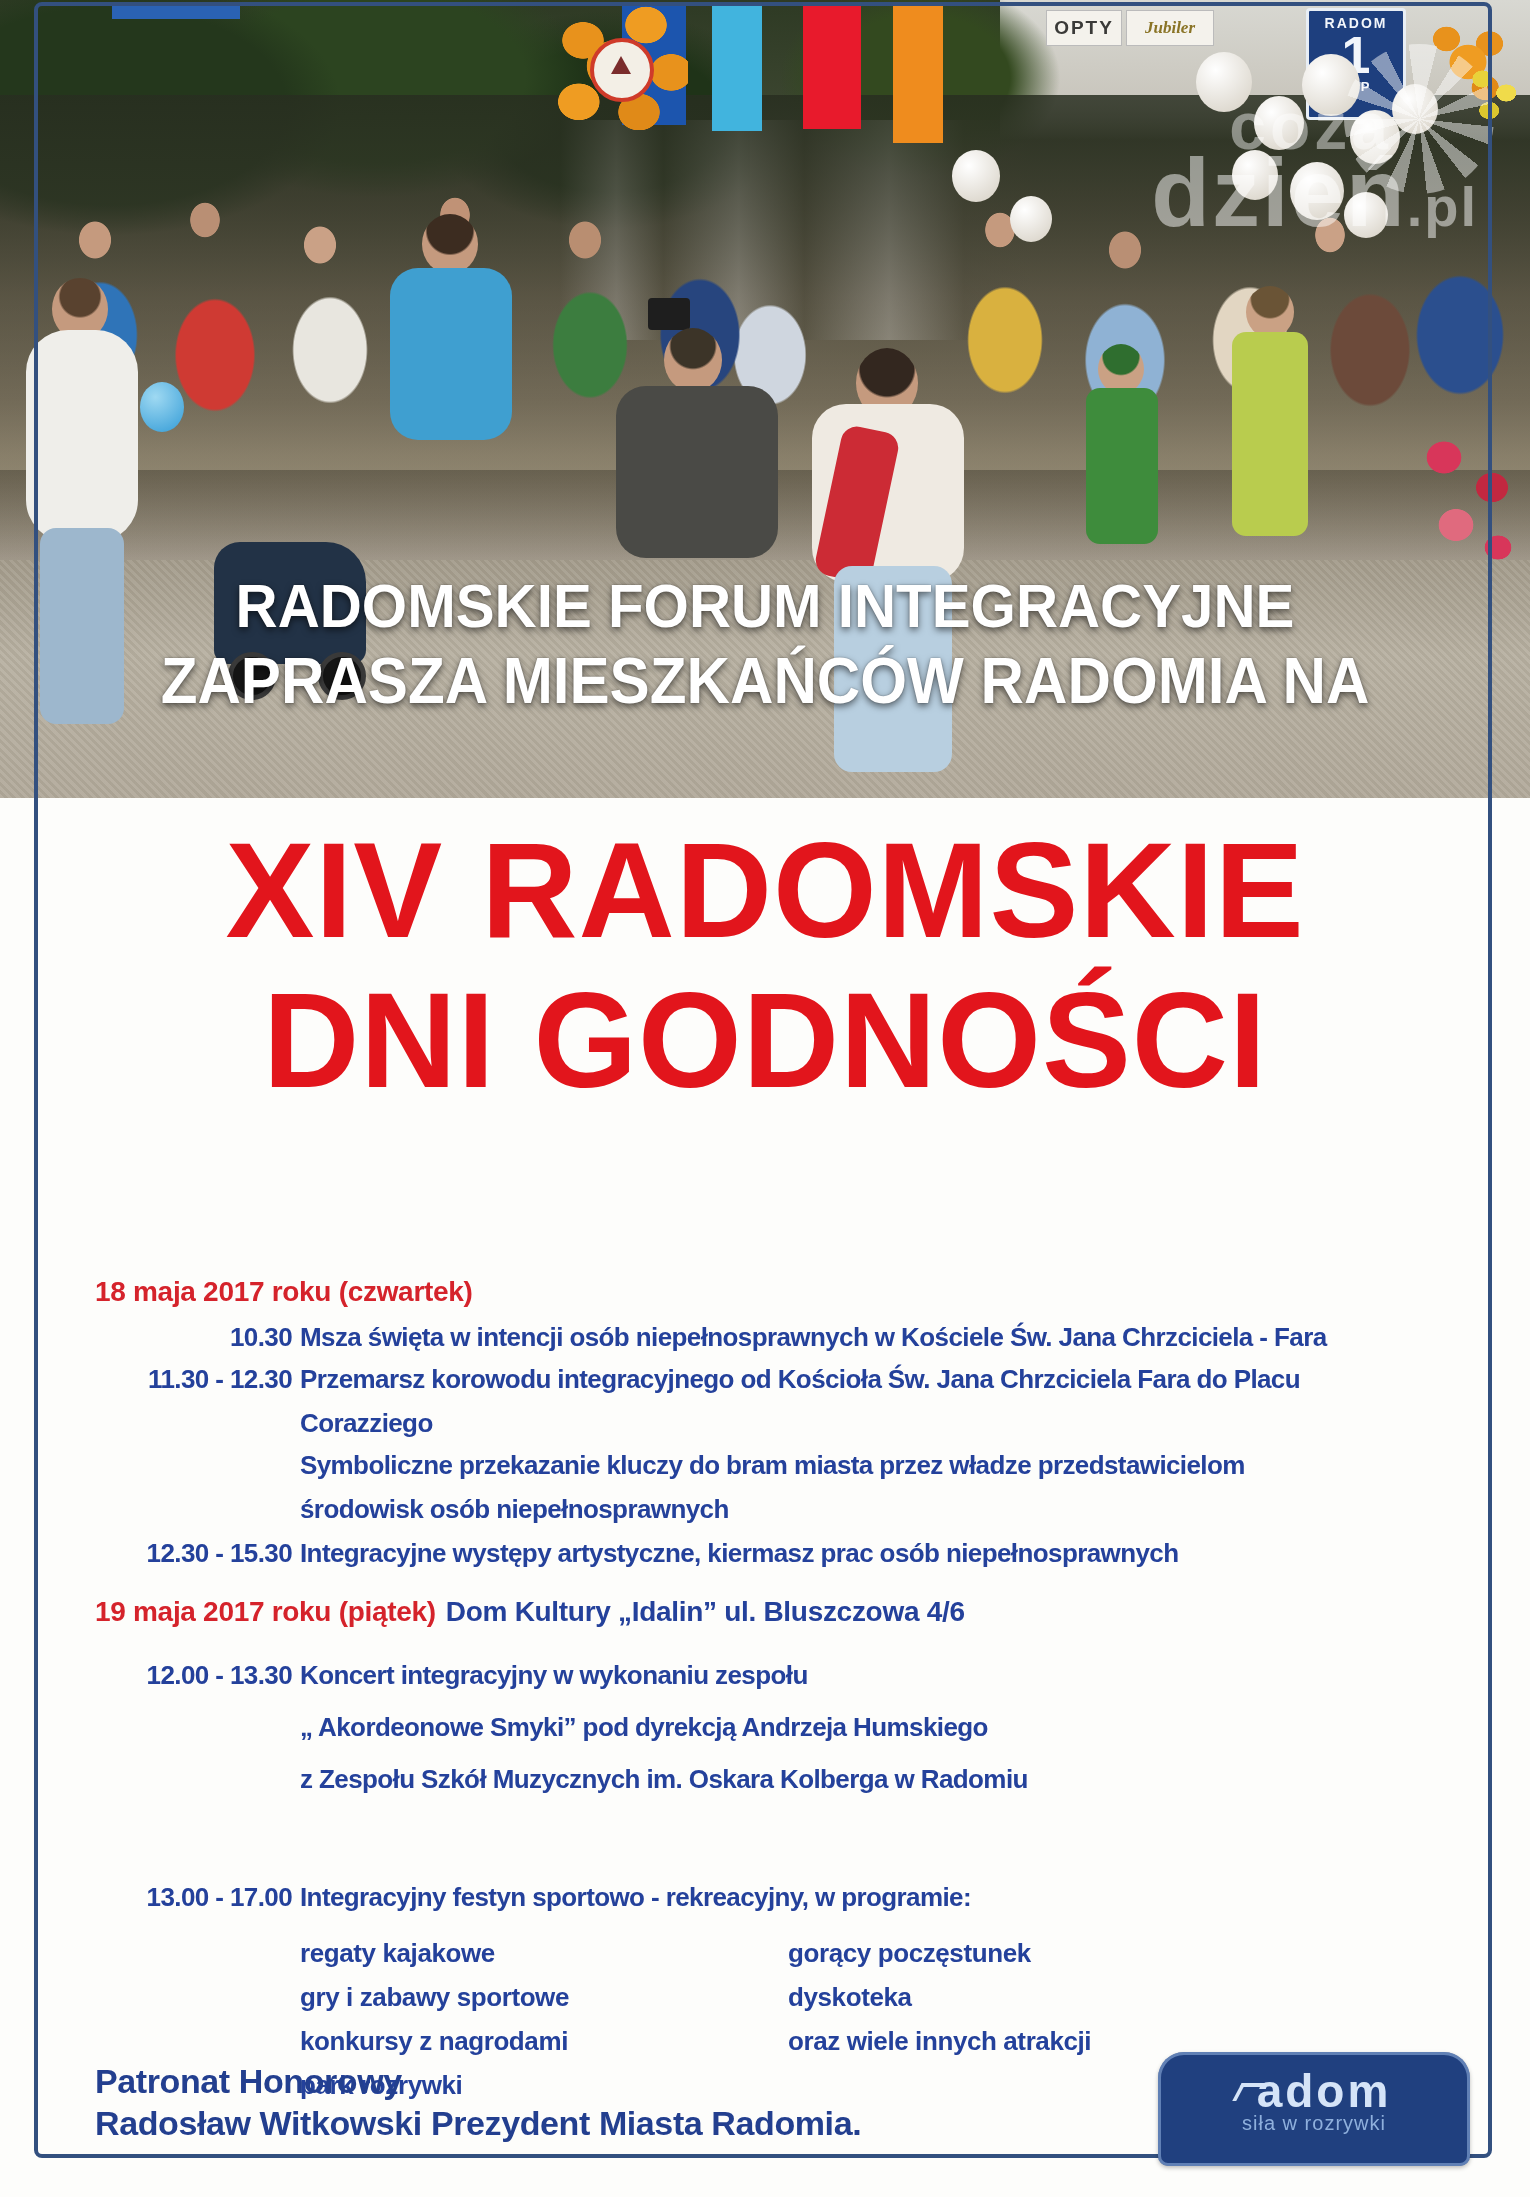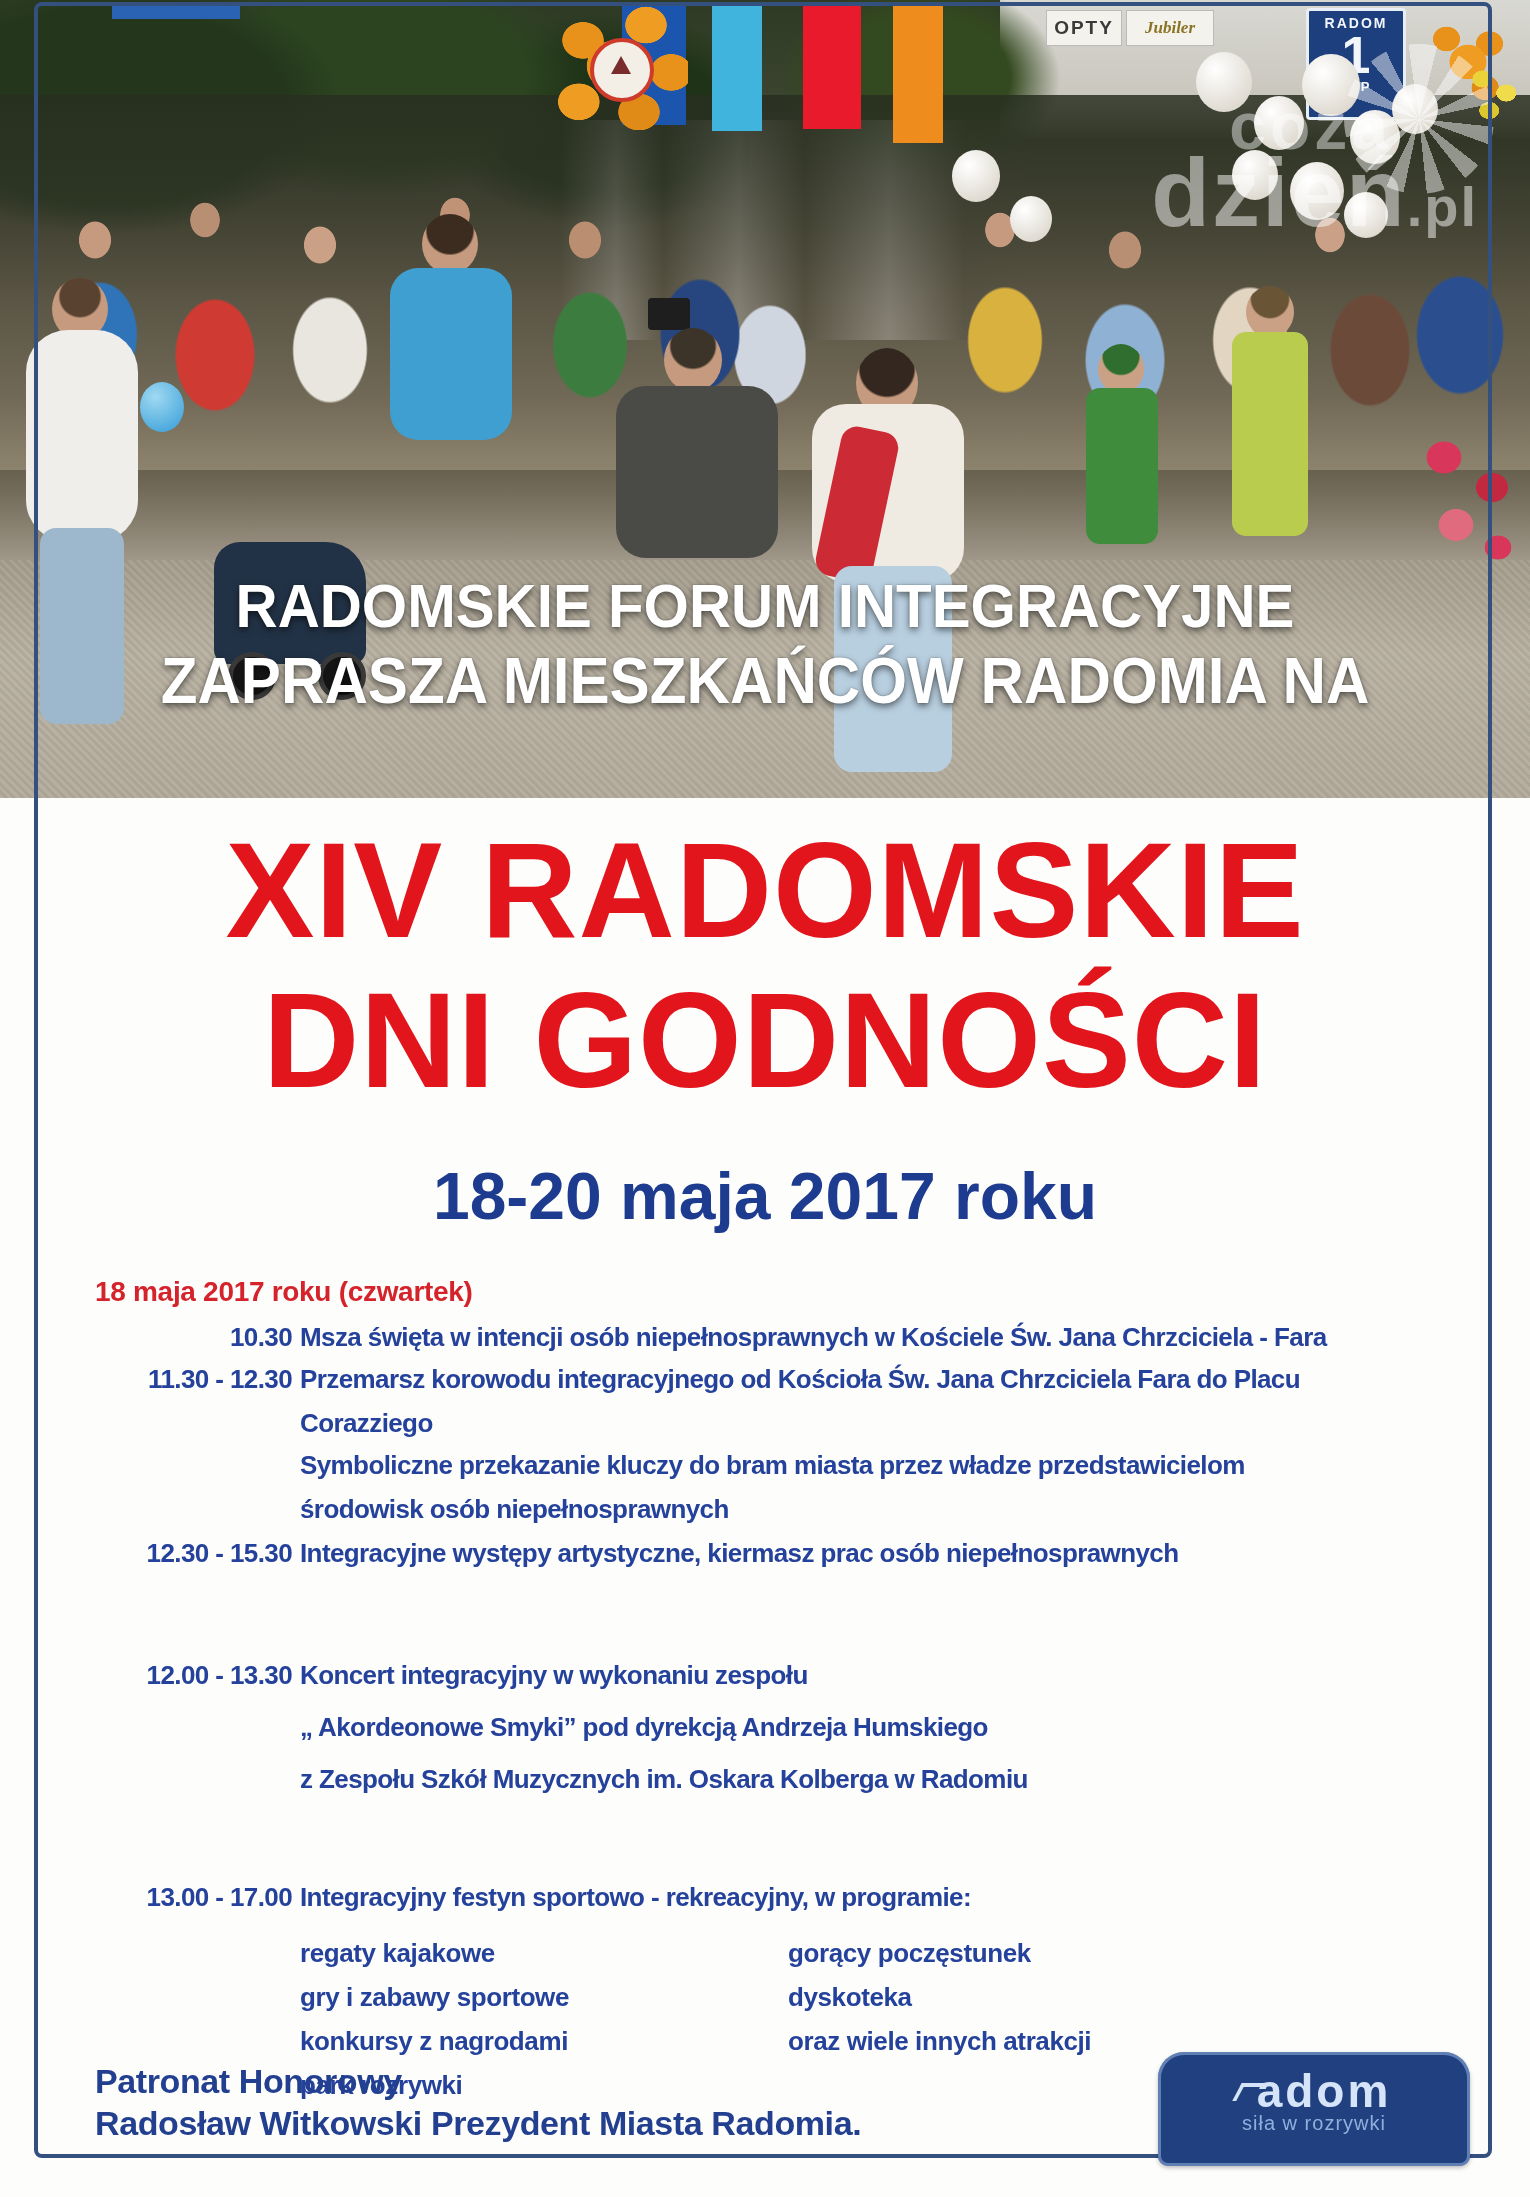--- a/index.html
+++ b/index.html
@@ -262,21 +262,20 @@
       <div class="wm-coza">coza</div>
       <div class="wm-dzien"><span>dzień</span><span class="wm-pl">.pl</span></div>
     </div>
 
     <div class="overlay-line ol1">RADOMSKIE FORUM INTEGRACYJNE</div>
     <div class="overlay-line ol2">ZAPRASZA MIESZKAŃCÓW RADOMIA NA</div>
   </div>
 
   <div class="title-line t1">XIV RADOMSKIE</div>
   <div class="title-line t2">DNI GODNOŚCI</div>
-  <div class="date-line">18-20 maja 2017 roku</div>
 
   <div class="sched">
     <div class="day-header" style="top:1276px;">18 maja 2017 roku (czwartek)</div>
 
     <div class="row" style="top:1322px;">
       <span class="time">10.30</span>
       <span class="txt">Msza święta w intencji osób niepełnosprawnych w  Kościele Św. Jana Chrzciciela - Fara</span>
     </div>
     <div class="row" style="top:1364px;">
       <span class="time">11.30 - 12.30</span>
@@ -289,20 +288,23 @@
       <span class="txt">Symboliczne przekazanie kluczy do bram miasta przez władze przedstawicielom</span>
     </div>
     <div class="row" style="top:1494px;">
       <span class="txt">środowisk osób niepełnosprawnych</span>
     </div>
     <div class="row" style="top:1538px;">
       <span class="time">12.30 - 15.30</span>
       <span class="txt">Integracyjne występy artystyczne, kiermasz prac osób niepełnosprawnych</span>
     </div>
 
+    <div class="day-header" style="top:1596px;">
+      <span>19 maja 2017 roku (piątek)</span><span class="loc">Dom Kultury „Idalin” ul. Bluszczowa 4/6</span>
+    </div>
 
     <div class="row" style="top:1660px;">
       <span class="time">12.00 - 13.30</span>
       <span class="txt">Koncert integracyjny  w wykonaniu  zespołu</span>
     </div>
     <div class="row" style="top:1712px;">
       <span class="txt">„ Akordeonowe Smyki” pod dyrekcją Andrzeja Humskiego</span>
     </div>
     <div class="row" style="top:1764px;">
       <span class="txt">z Zespołu Szkół Muzycznych im. Oskara Kolberga w Radomiu</span>

